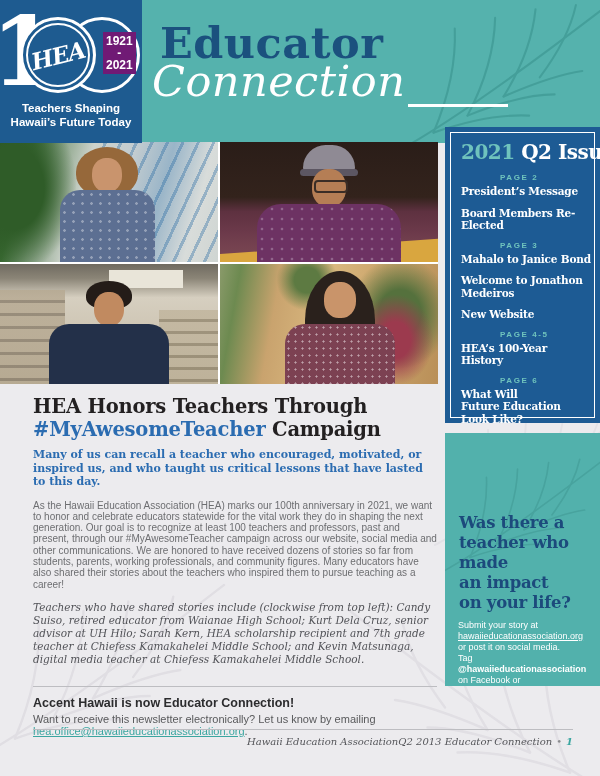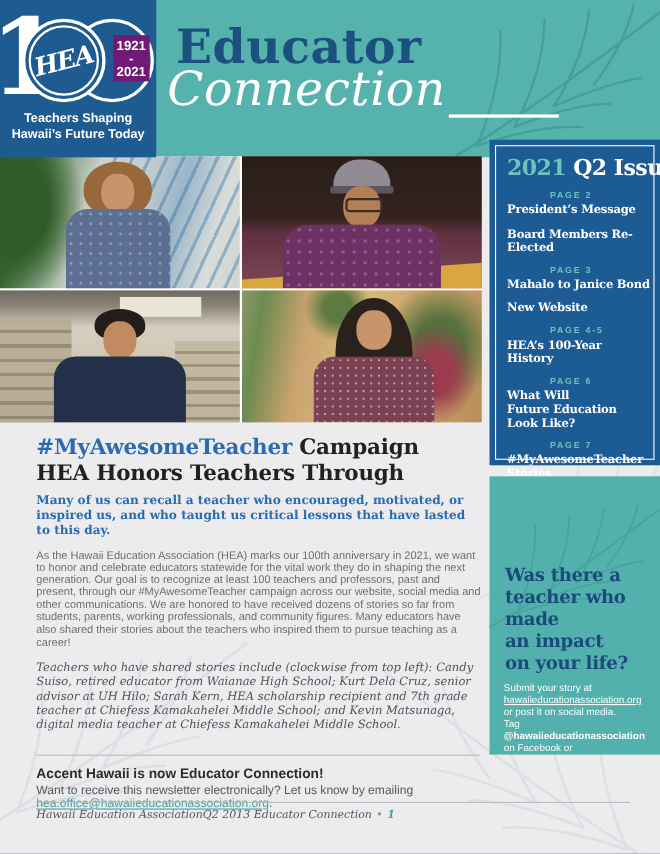--- a/index.html
+++ b/index.html
@@ -83,21 +83,21 @@
   .callout-link{color:#fff;text-decoration:underline;}
 
   
   .rule{height:1px;background:#bdbdc1;z-index:2;}
   #rule-top{left:33px;top:686px;width:404px;}
   #rule-bottom{left:33px;top:729px;width:540px;}
   #notice{left:33px;top:696px;width:540px;z-index:2;}
   .notice-heading{font-weight:bold;font-size:12.5px;color:#2c2c2e;}
   .notice-body{font-size:11px;color:#58595b;margin-top:3px;}
   .email-link{color:#3aa6a0;}
-  #footer{left:33px;top:736px;width:540px;display:flex;justify-content:flex-start;align-items:baseline;z-index:2;
+  #footer{left:33px;top:736px;width:540px;display:flex;justify-content:flex-end;align-items:baseline;z-index:2;
     font:italic 10px "DejaVu Serif",serif;color:#55565a;}
   #footer .sep{color:#8a8b8e;margin:0 4px;font-style:normal;}
   #footer .pgnum{color:#3aa6a0;font-weight:bold;}
 </style>
 </head>
 <body>
 
 <div id="page">
 
   <svg class="frond" style="left:-30px;top:560px;width:260px;height:220px;stroke:#dfdde2;opacity:.9" viewBox="0 0 220 160">
@@ -206,20 +206,22 @@
       </div>
 
       <div>
         <div class="page-label">PAGE 2</div>
         <div class="toc-item">President’s Message</div>
         <div class="toc-item">Board Members Re-Elected</div>
       </div>
       <div>
         <div class="page-label">PAGE 3</div>
         <div class="toc-item">Mahalo to Janice Bond</div>
+        <div class="toc-item">Welcome to Jonathon
+Medeiros</div>
         <div class="toc-item">New Website</div>
       </div>
       <div>
         <div class="page-label">PAGE 4-5</div>
         <div class="toc-item">HEA’s 100-Year History</div>
       </div>
       <div>
         <div class="page-label">PAGE 6</div>
         <div class="toc-item">What Will
 Future Education
@@ -228,22 +230,22 @@
       <div>
         <div class="page-label">PAGE 7</div>
         <div class="toc-item">#MyAwesomeTeacher
 Stories</div>
       </div>
     </div>
   </div>
 
   <div id="article" class="abs">
     <div class="article-h1">
+      <div>HEA Honors Teachers Through</div>
       <div><span class="hashtag">#MyAwesomeTeacher</span><span> Campaign</span></div>
-      <div>HEA Honors Teachers Through</div>
     </div>
     <div class="article-lead">Many of us can recall a teacher who encouraged, motivated, or inspired us, and who taught us critical lessons that have lasted to this day.</div>
     <div class="article-body">As the Hawaii Education Association (HEA) marks our 100th anniversary in 2021, we want to honor and celebrate educators statewide for the vital work they do in shaping the next generation. Our goal is to recognize at least 100 teachers and professors, past and present, through our #MyAwesomeTeacher campaign across our website, social media and other communications. We are honored to have received dozens of stories so far from students, parents, working professionals, and community figures. Many educators have also shared their stories about the teachers who inspired them to pursue teaching as a career!</div>
     <div class="article-caption">Teachers who have shared stories include (clockwise from top left): Candy Suiso, retired educator from Waianae High School; Kurt Dela Cruz, senior advisor at UH Hilo; Sarah Kern, HEA scholarship recipient and 7th grade teacher at Chiefess Kamakahelei Middle School; and Kevin Matsunaga, digital media teacher at Chiefess Kamakahelei Middle School.</div>
   </div>
 
   <div id="callout" class="abs">
     <svg class="frond" style="left:-6px;top:2px;width:180px;height:150px;stroke:#47a29d;opacity:.9" viewBox="0 0 220 160">
       <path d="M5 155 Q70 120 215 8"></path>
         <path d="M38 138 Q60 86 58 40"></path>

